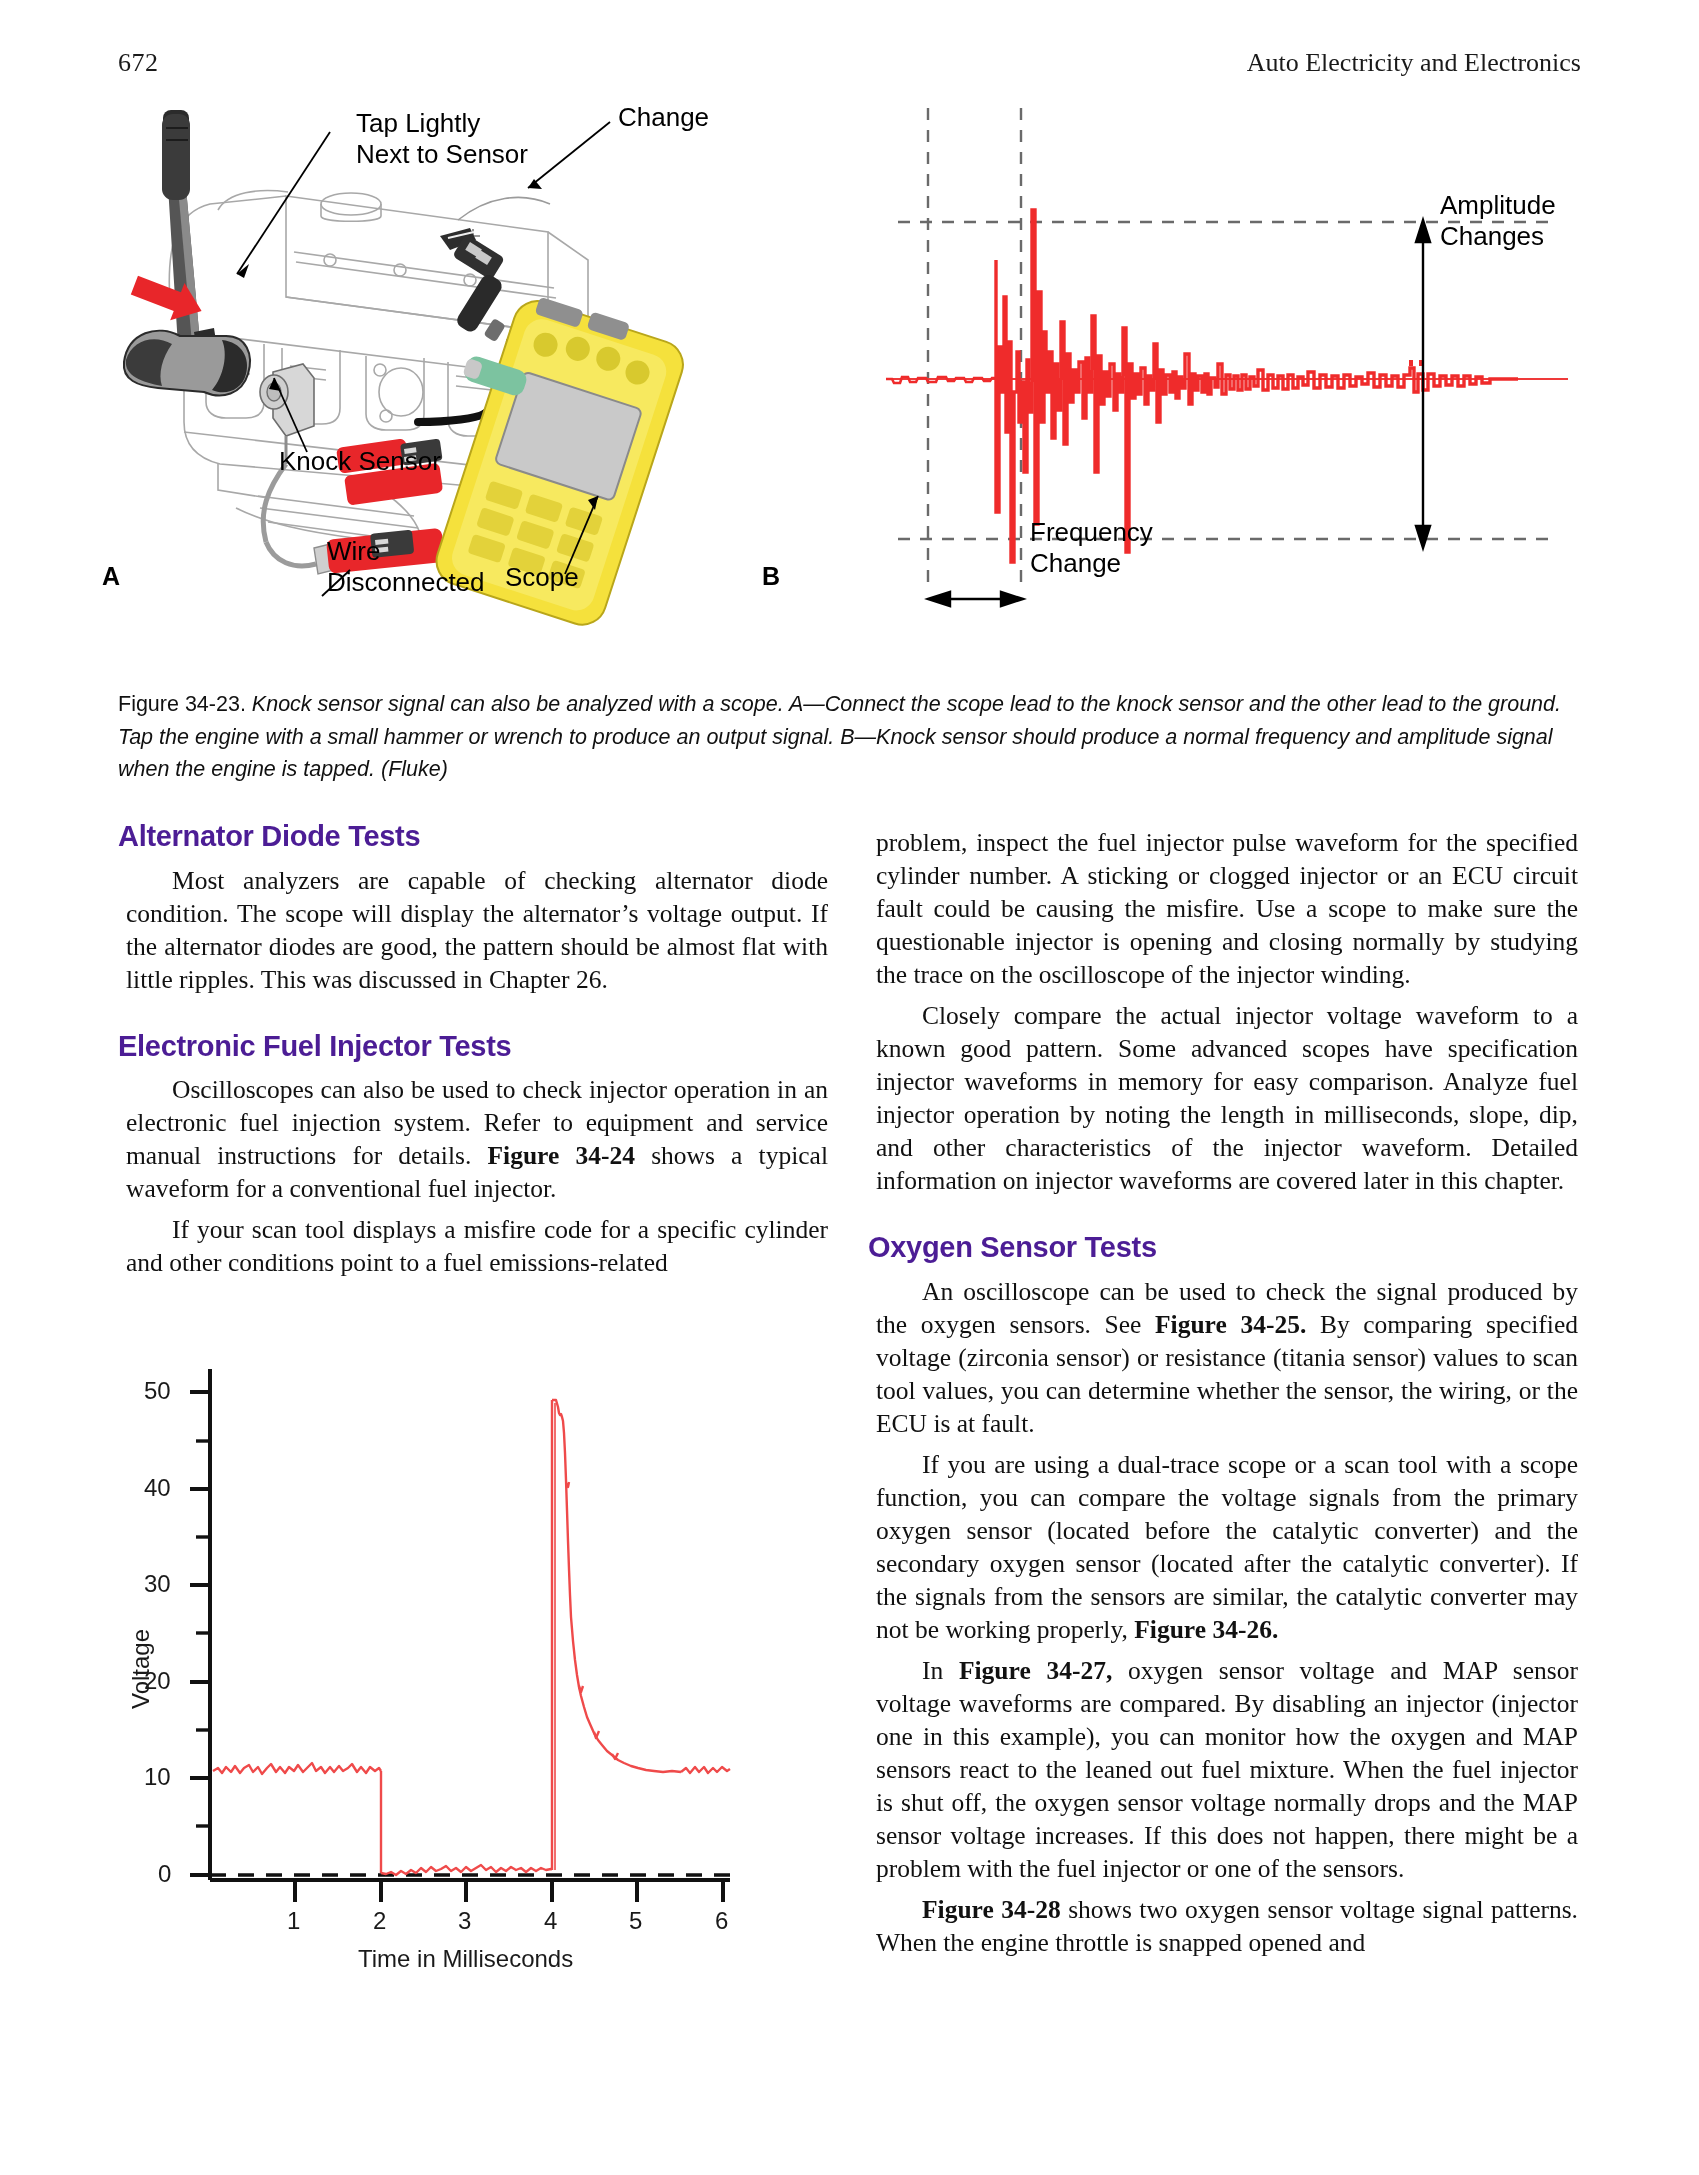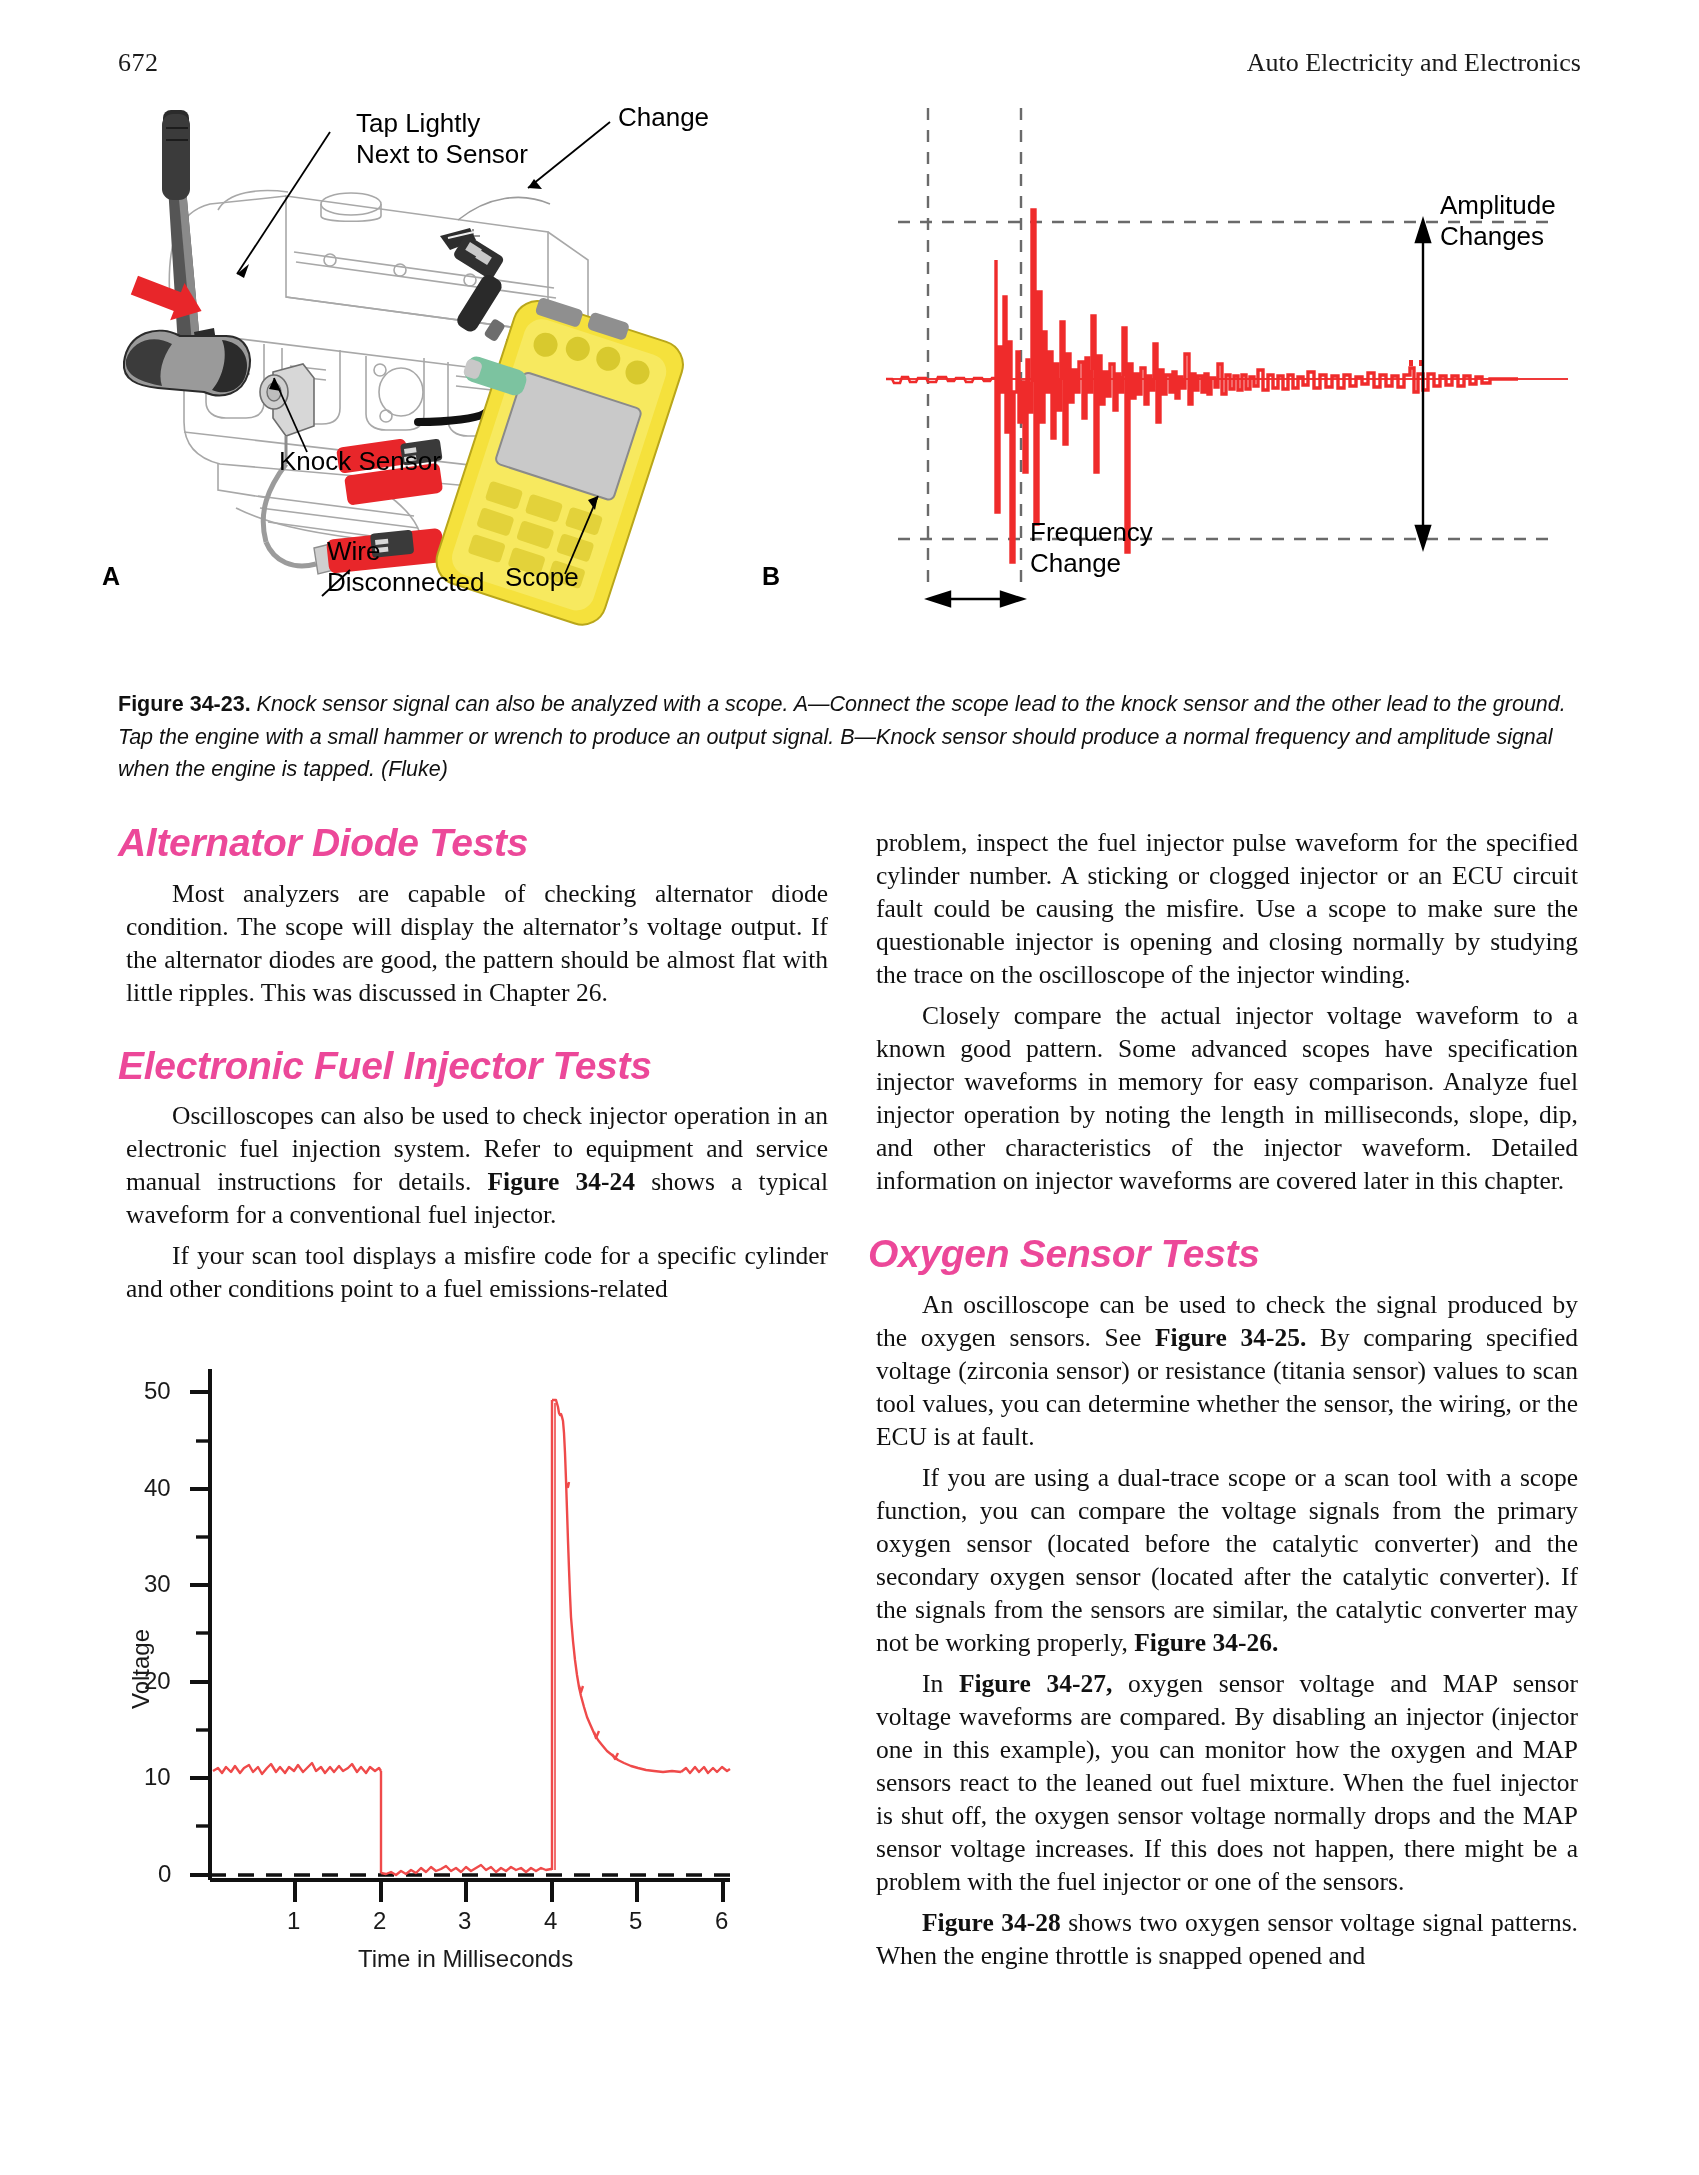--- a/index.html
+++ b/index.html
@@ -46,41 +46,41 @@
   .engine-svg, .scope-svg, .wave-svg { position:absolute; left:0; top:0; }
 
   
   .caption {
     position:absolute; left:118px; top:688px; width:1468px;
     font-family:"Liberation Sans", sans-serif;
     font-size:21.5px; line-height:1.52;
     font-style:italic; color:#111;
     text-align:left;
   }
-  .caption b { font-style:normal; font-weight:bold;margin-top:12px; }
+  .caption b { font-style:normal; font-weight:normal;margin-top:12px; }
 
   
   .col {
     position:absolute; top:818px; width:718px;
     font-size:25.5px; line-height:1.295;
     text-align:justify;
     color:#111;
   }
   .col.left  { left:118px; }
   .col.right { left:868px; }
   .col p { margin:8px; text-indent:46px; }
   .col p.noindent { text-indent:0; }
   .col b { font-weight:bold; }
 
   h2.section {
     font-family:"Liberation Sans", sans-serif;
-    font-style:italic; font-weight:bold;
-    font-size:39px; letter-spacing:-0.3px;
+    font-weight:bold;
+    font-size:29px; letter-spacing:-0.3px;
     margin:0 0 6px 0;
-    color:#ec4899;
+    color:#4c1d95;
   }
   h2.section.spaced { margin-top:32px; }
 
   
   .fig24 {
     position:absolute; left:118px; top:1355px; width:720px; height:670px;
   }
   .chart-wrap { position:absolute; left:0; top:0; width:720px; height:610px; }
   .fig24 .fcap {
     position:absolute; left:0; top:616px; width:700px;

